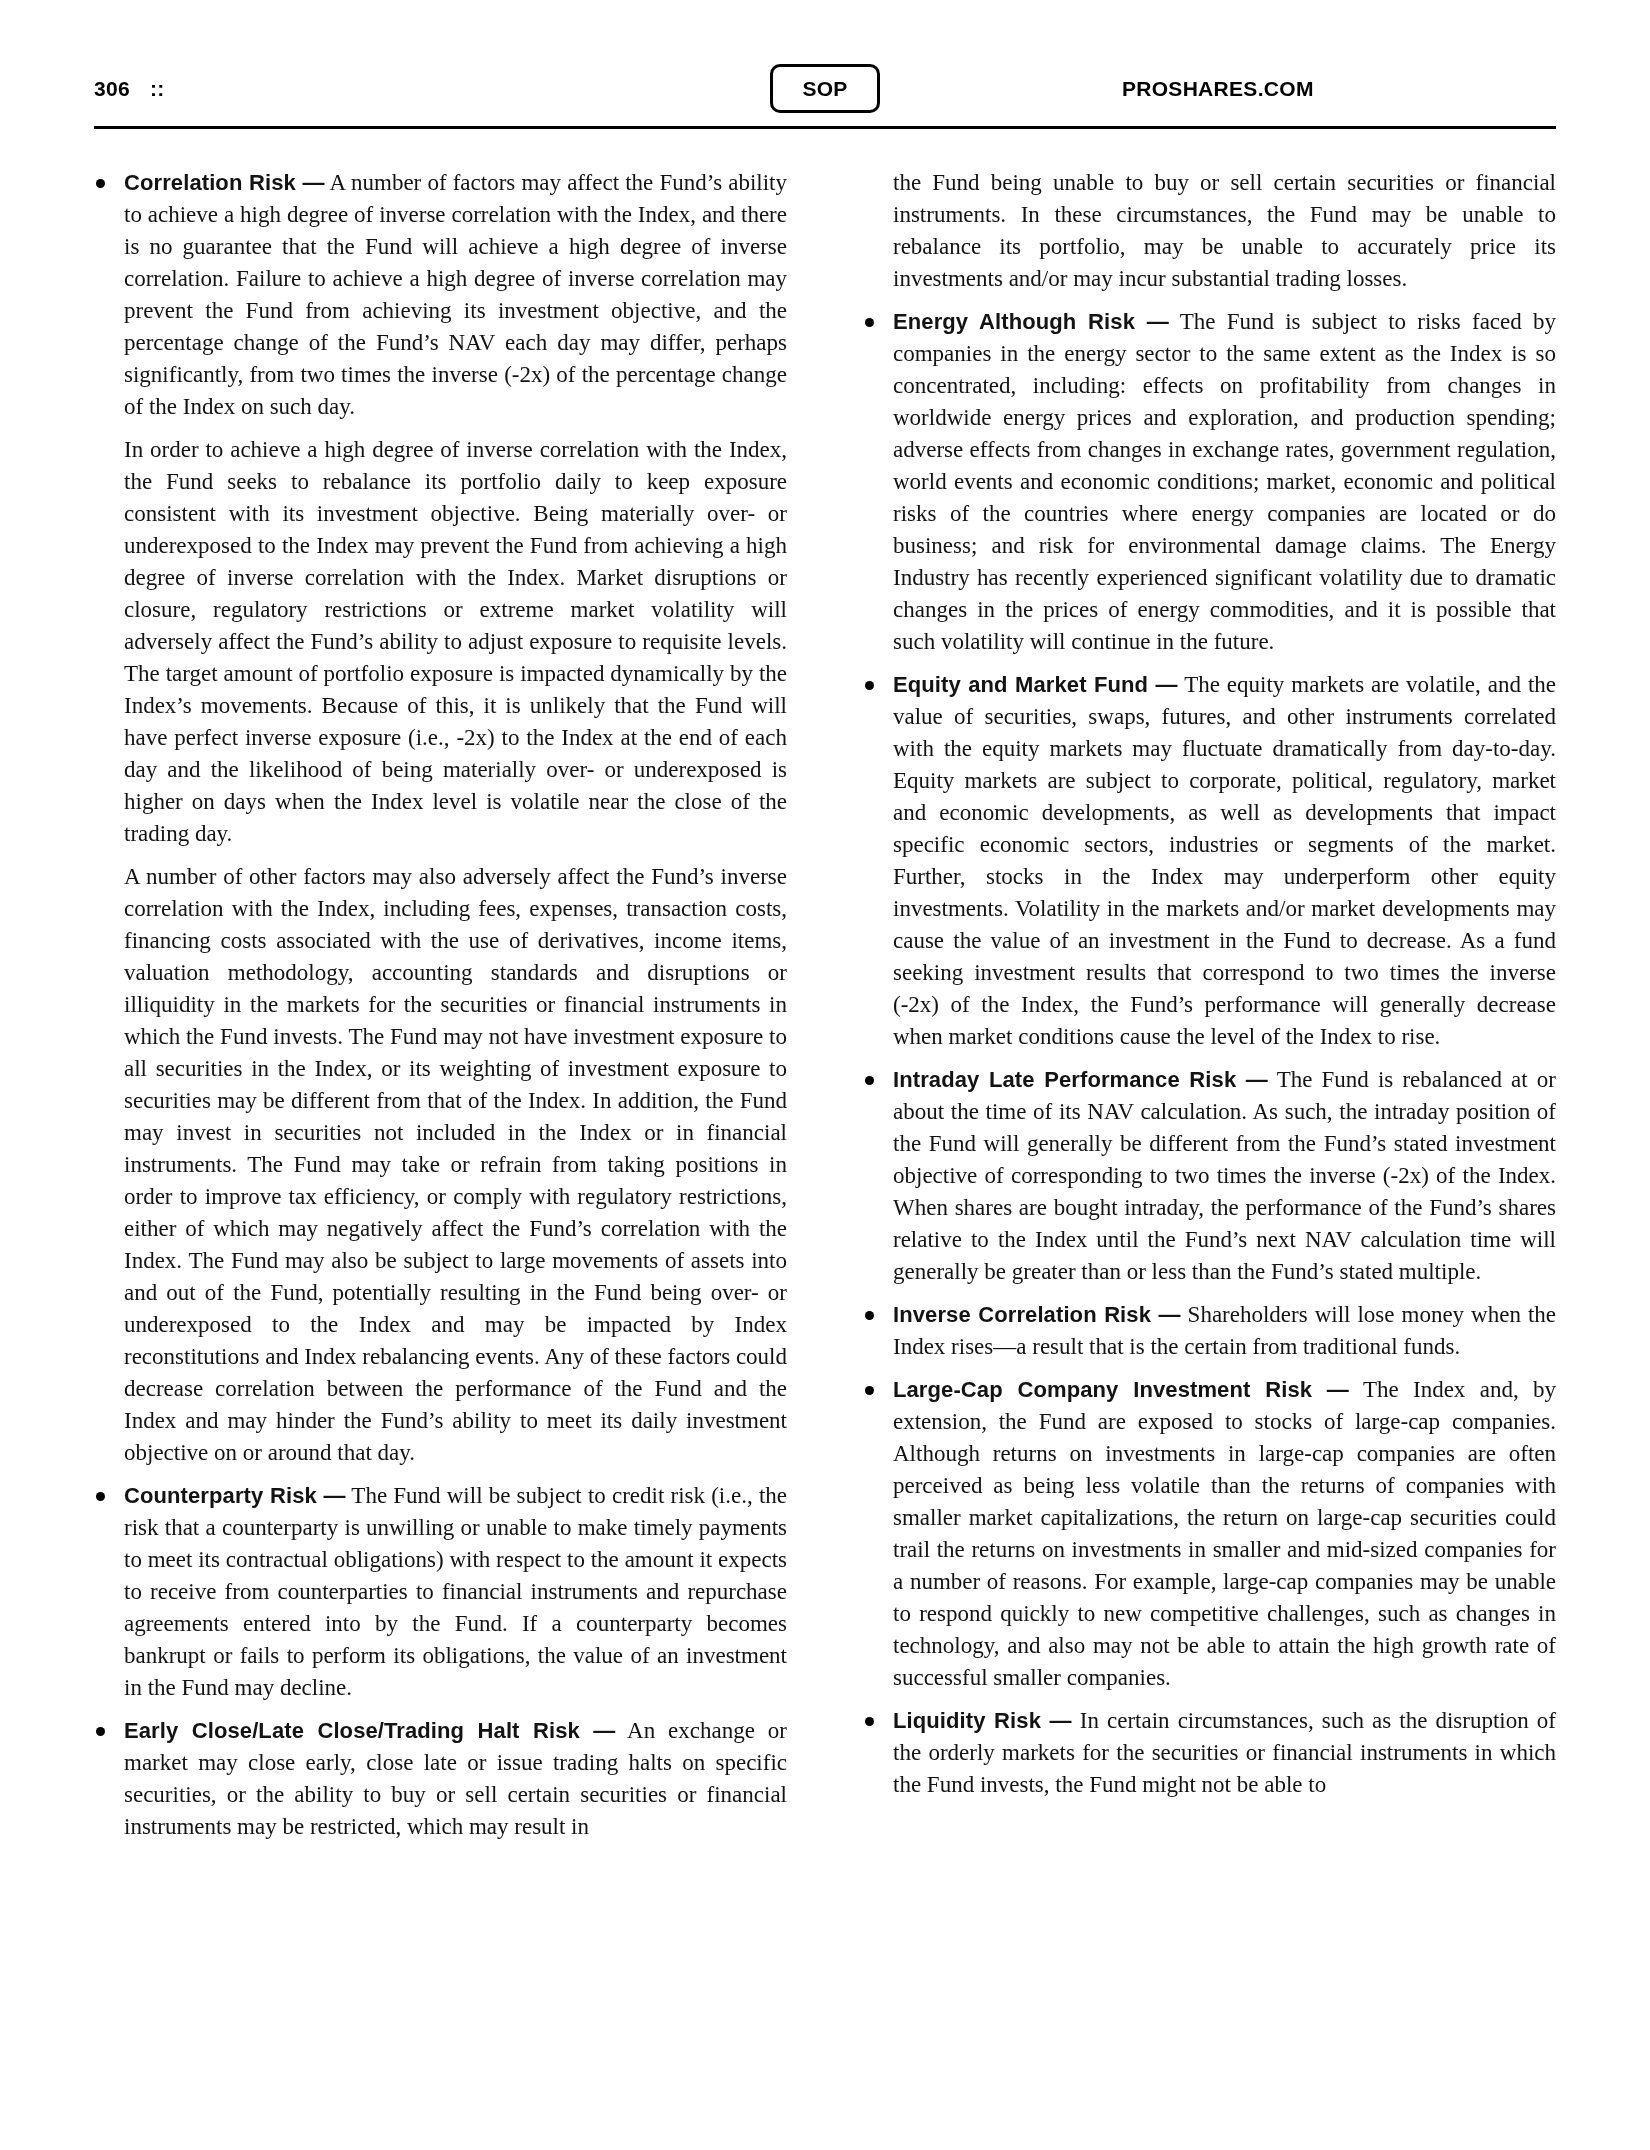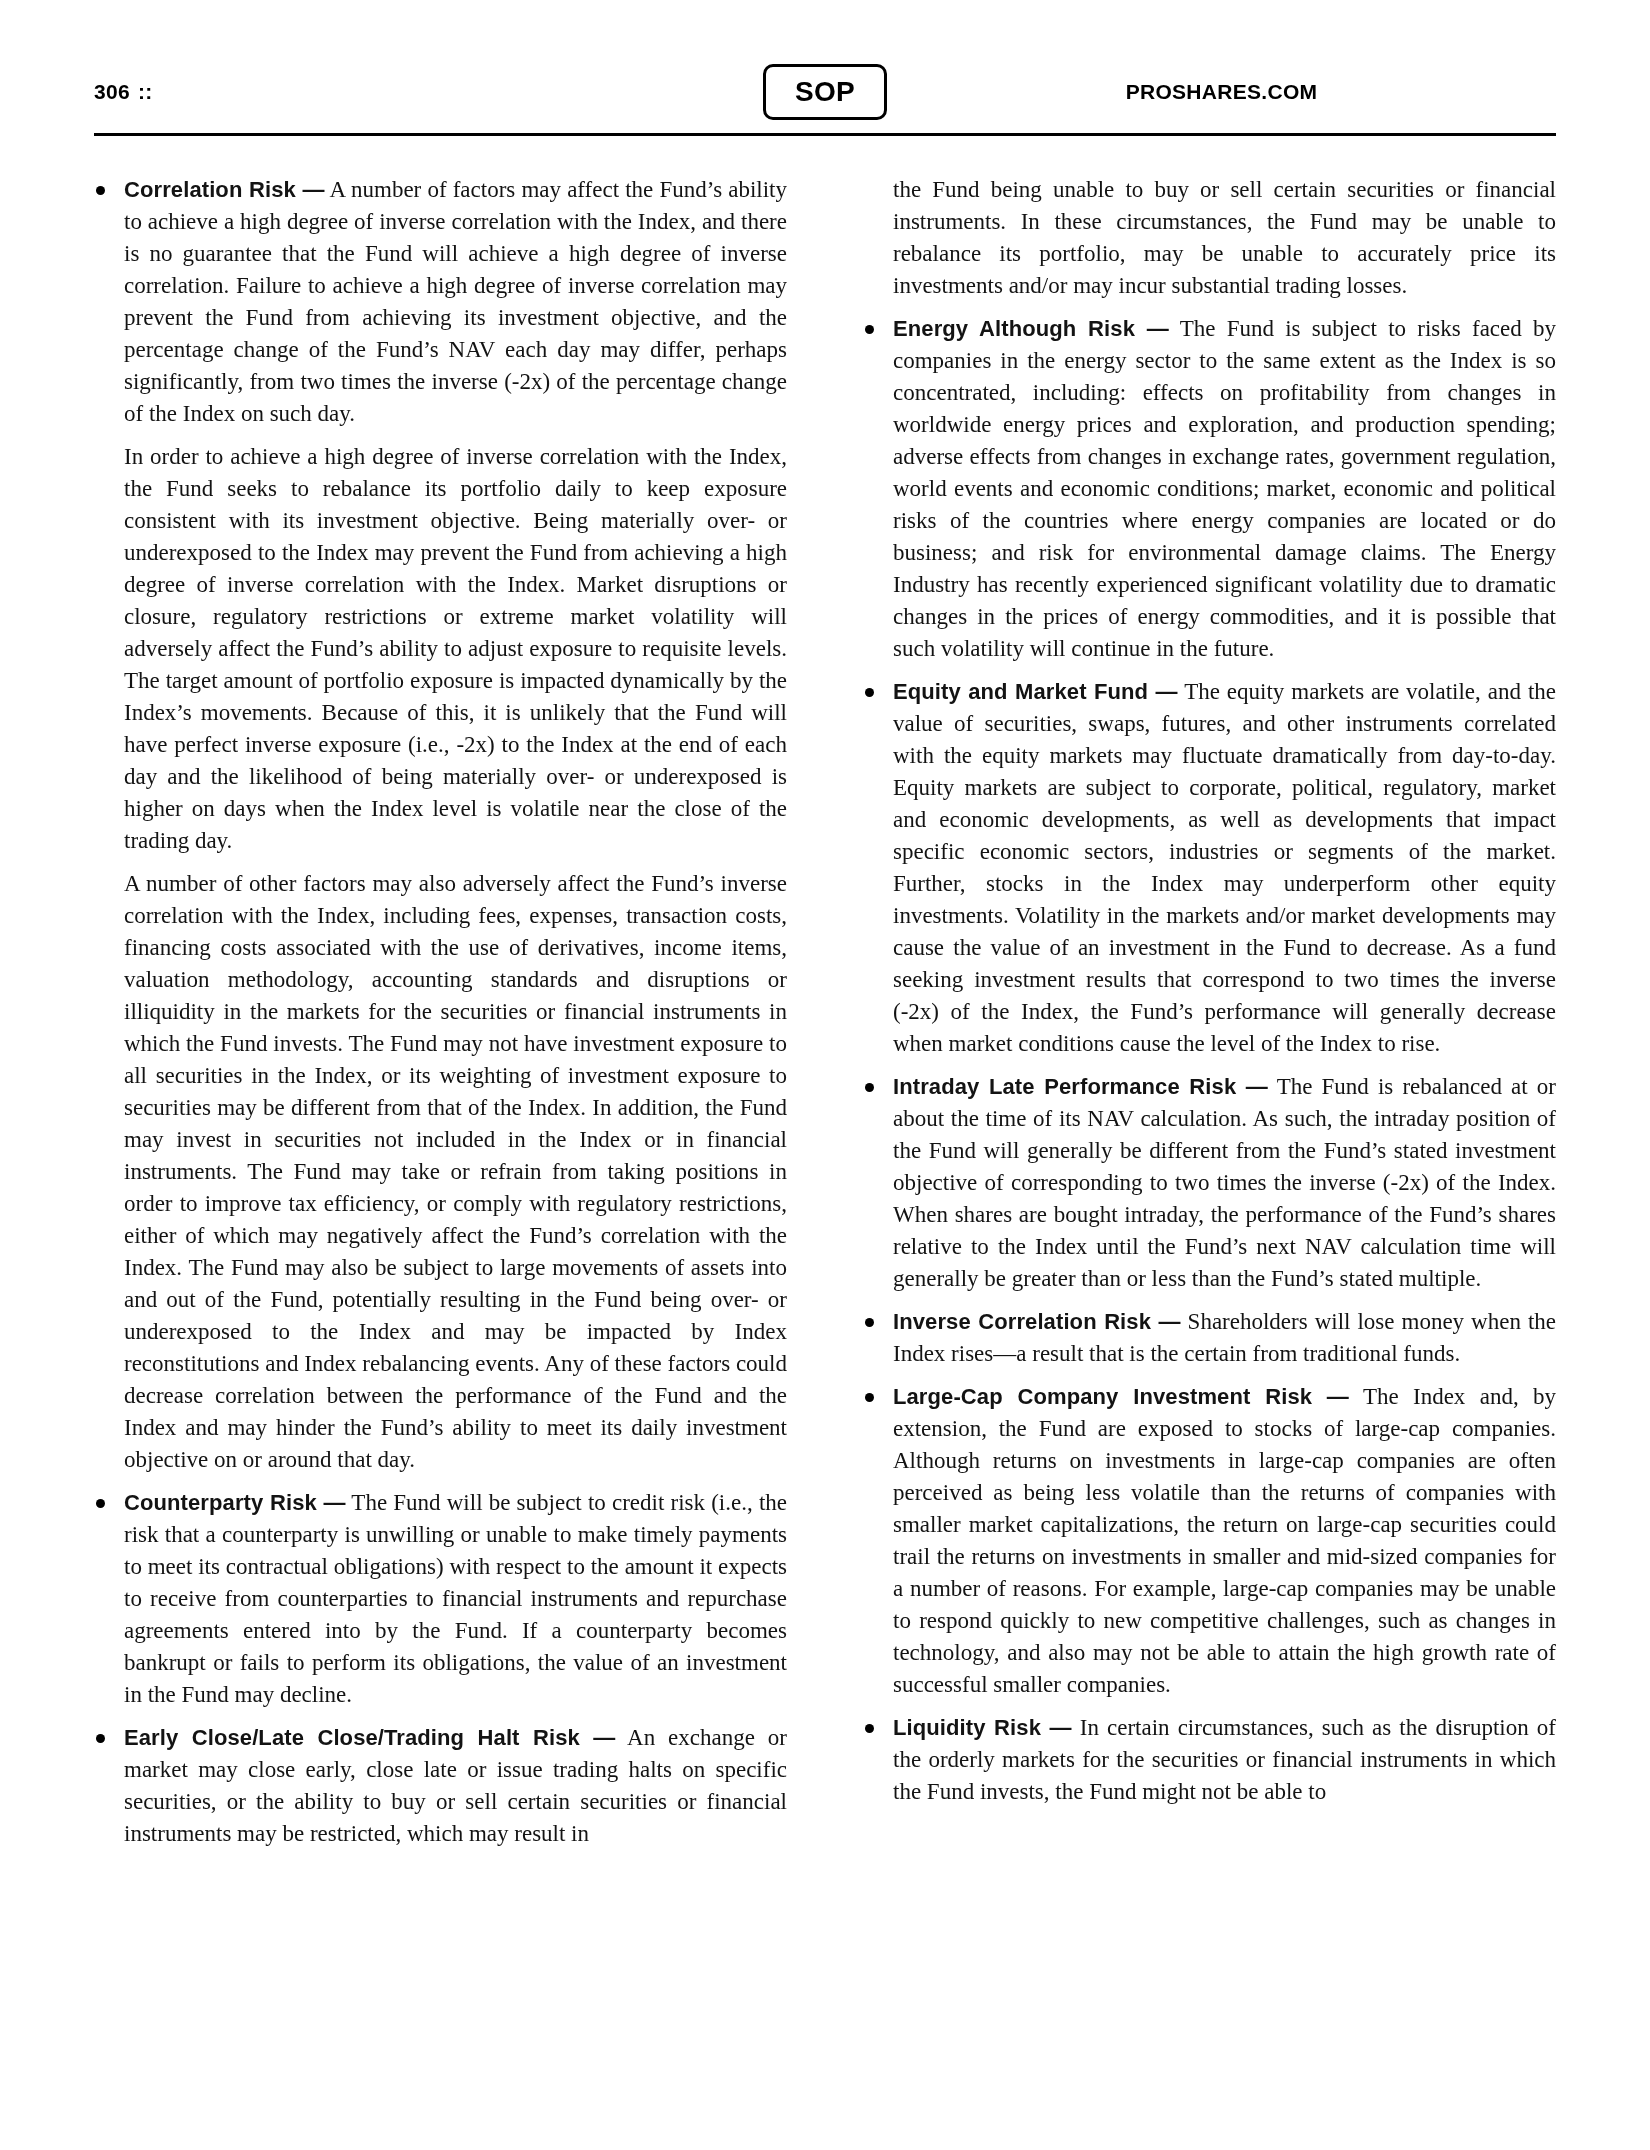--- a/index.html
+++ b/index.html
@@ -15,27 +15,27 @@
 
   .header {
     display: flex;
     align-items: center;
     font-family: "Liberation Sans", sans-serif;
     font-weight: bold;
     font-size: 21px;
     letter-spacing: 0.3px;
     color: #000;
   }
-  .header-left { flex: 1; display: flex; align-items: baseline; gap: 8px; white-space: nowrap; }
+  .header-left { flex: 1; display: flex; align-items: baseline; gap: 20px; white-space: nowrap; }
   .header-right { flex: 1; text-align: center; }
   .ticker-box {
     border: 3px solid #000;
     border-radius: 10px;
     padding: 11px 29px;
-    font-size: 28px;
+    font-size: 21px;
     line-height: 1;
   }
   .rule { border-top: 3px solid #000; margin-top: 13px; margin-bottom: 38px; }
 
   .columns { display: flex; gap: 76px; }
   .column { width: 693px; }
 
   .item {
     position: relative;
     padding-left: 30px;

